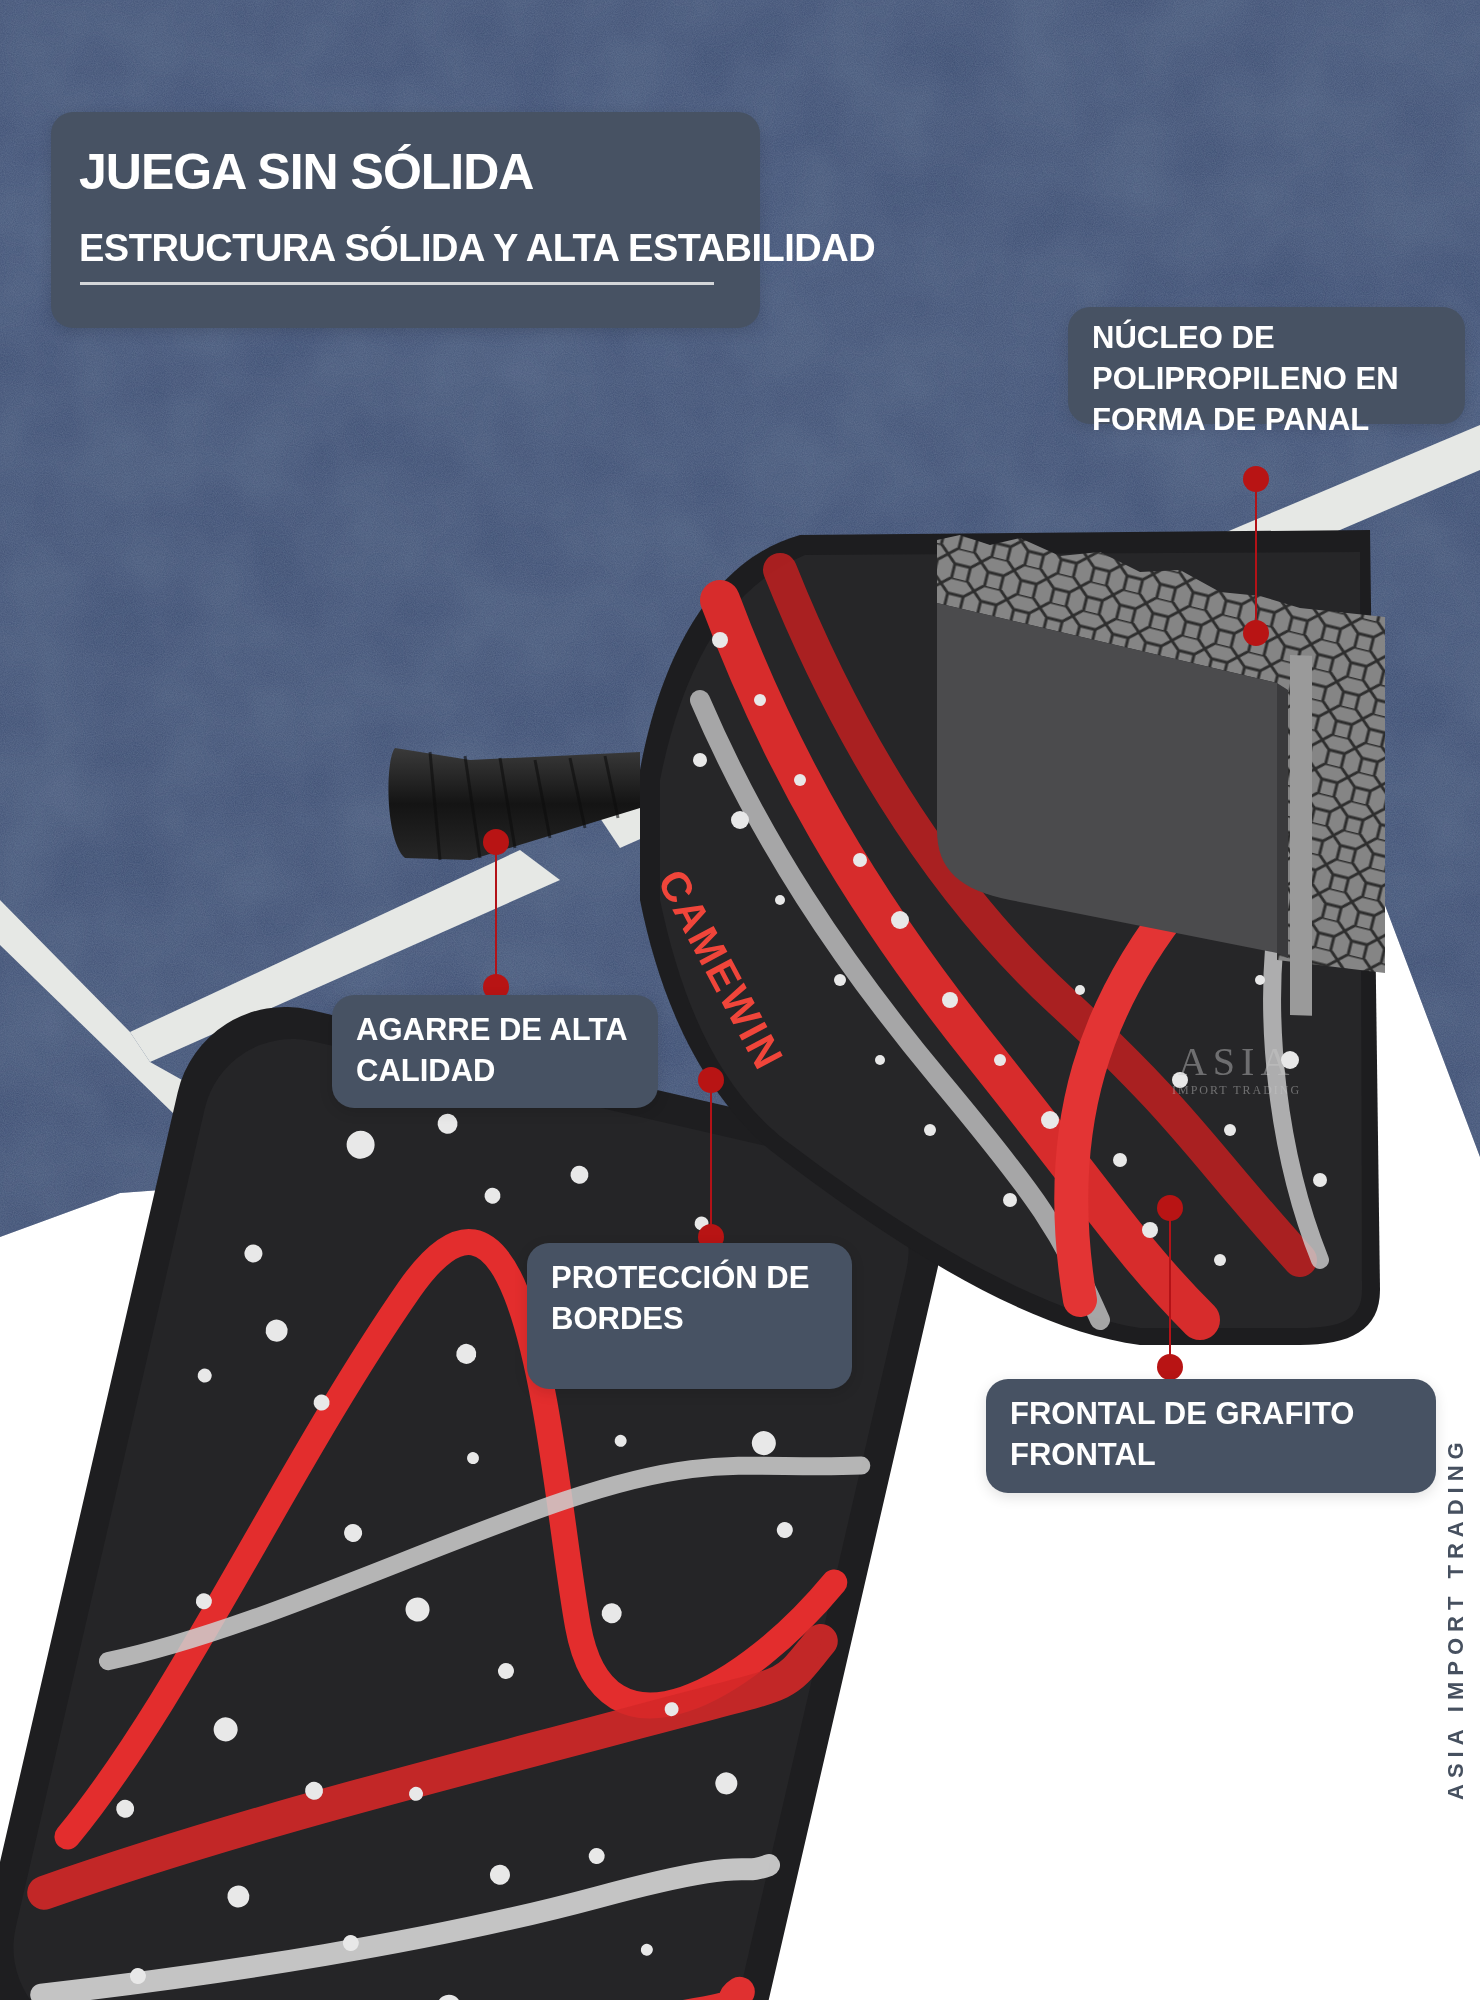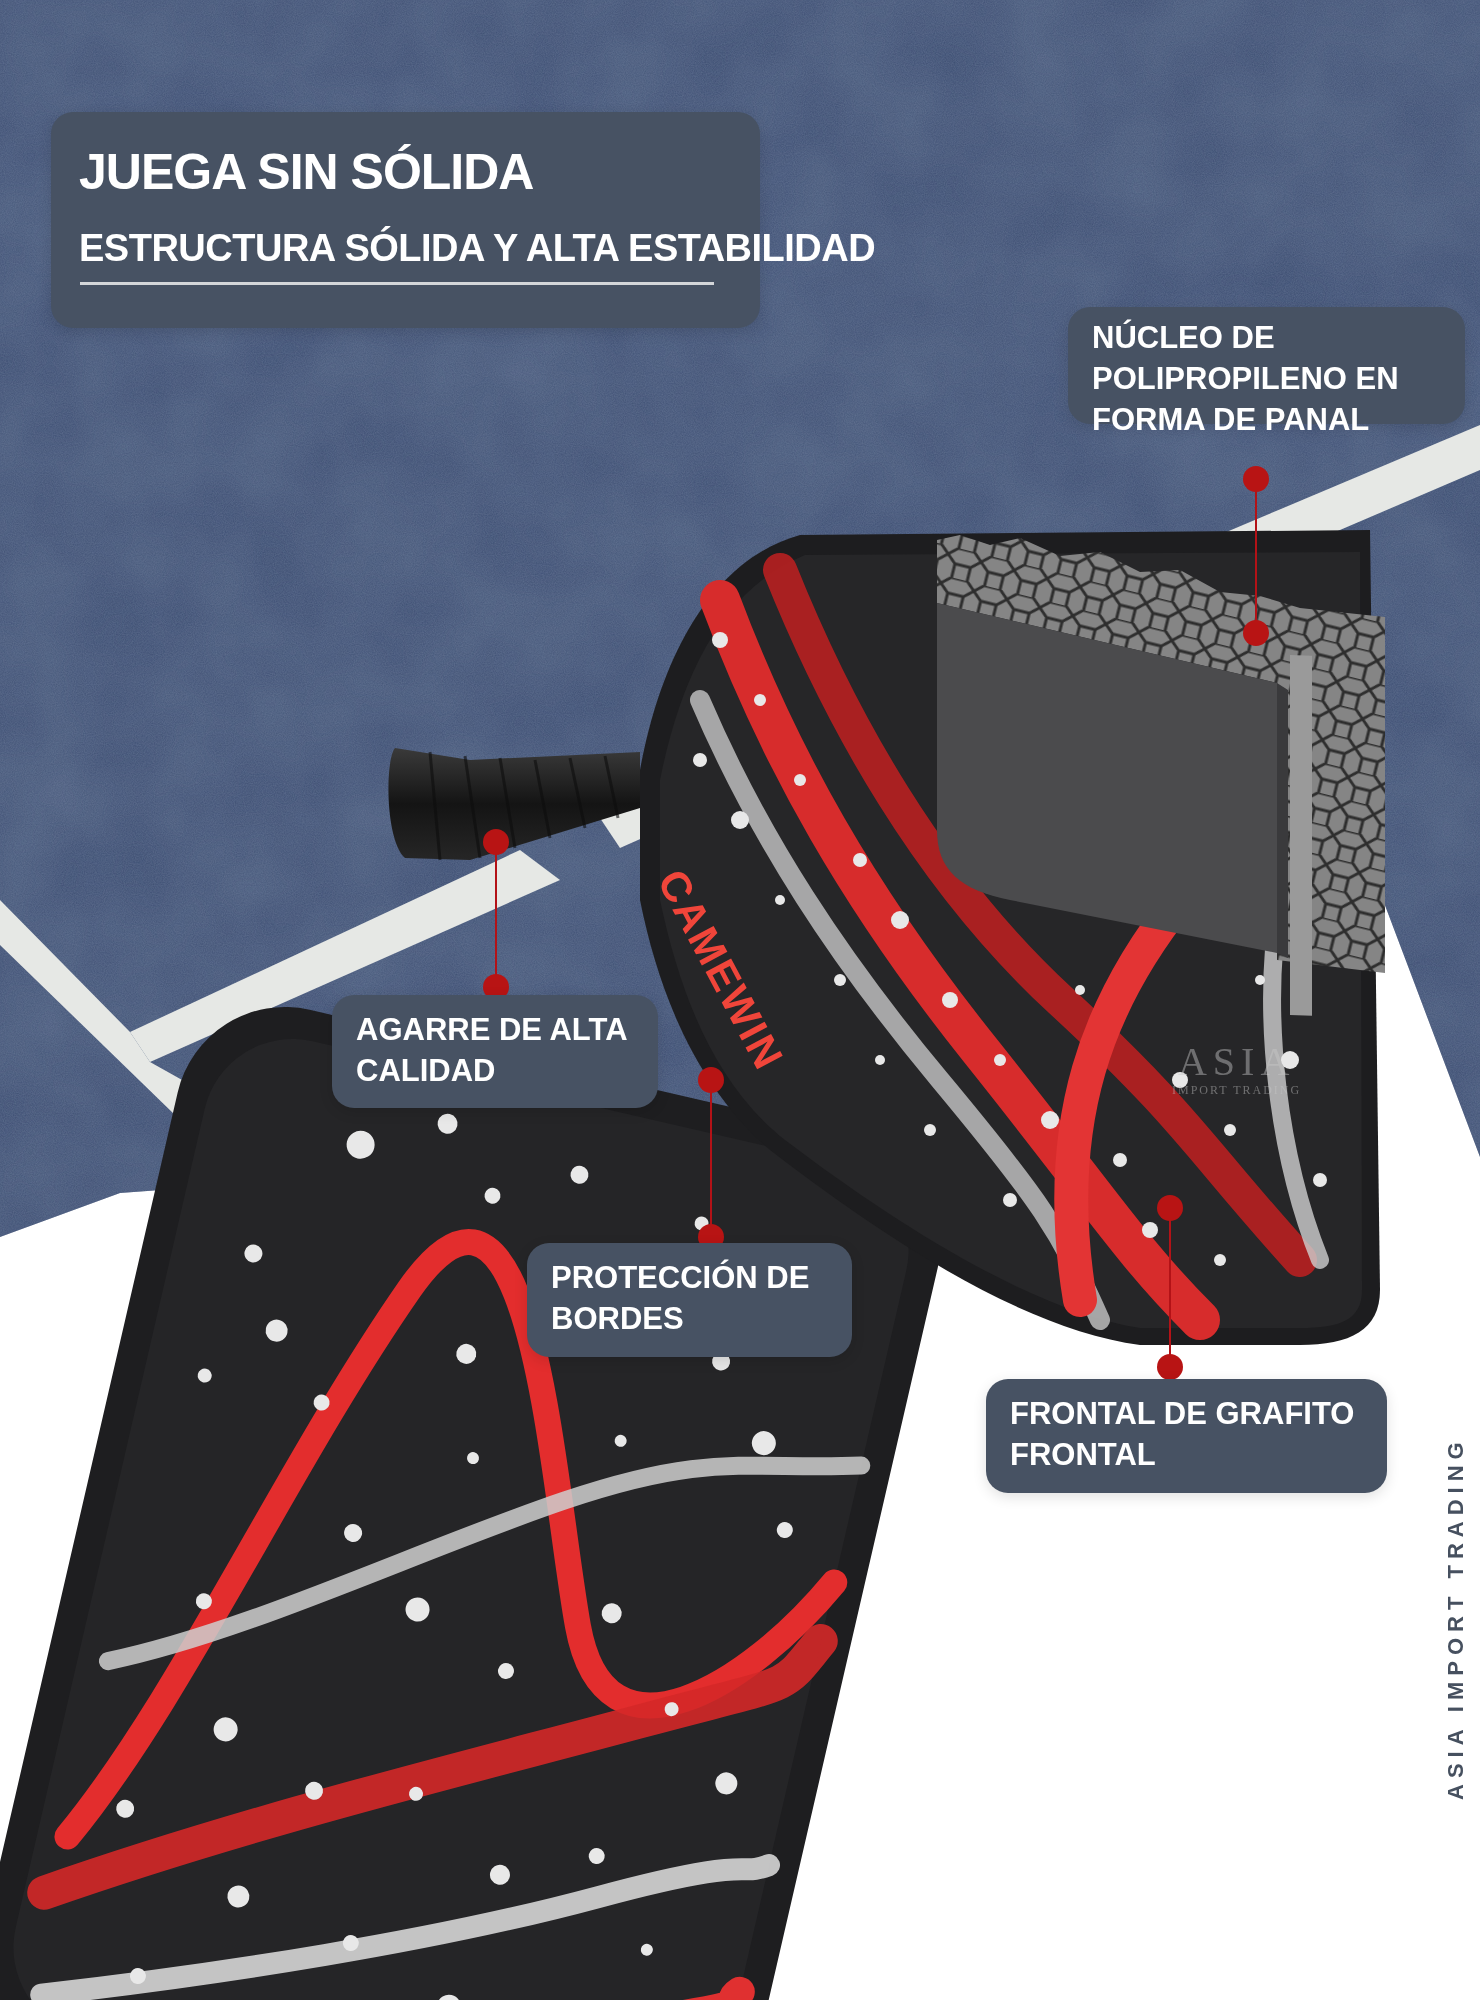--- a/index.html
+++ b/index.html
@@ -7,22 +7,22 @@
   .scene { position:absolute; left:0; top:0; width:1480px; height:2000px; }
   .panel { position:absolute; background:#475263; border-radius:22px; color:#ffffff; box-shadow:0 4px 14px rgba(0,0,0,0.12); }
   .title-box { left:51px; top:112px; width:709px; height:216px; }
   .title-box .title { position:absolute; left:28px; top:30px; font-size:50px; font-weight:700; letter-spacing:-1px; line-height:60px; white-space:nowrap; }
   .title-box .subtitle { position:absolute; left:28px; top:118px; font-size:38px; font-weight:700; letter-spacing:-0.5px; line-height:36px; white-space:nowrap; }
   .title-box .rule { position:absolute; left:29px; top:170px; width:634px; height:3px; background:#d4d6d9; }
   .callout { font-weight:700; font-size:31px; line-height:41px; padding:14px 0 0 24px; box-sizing:border-box; }
   .callout span { display:block; white-space:nowrap; }
   .c-core { left:1068px; top:307px; width:397px; height:117px; padding-top:10px; }
   .c-grip { left:332px; top:995px; width:326px; height:113px; }
-  .c-edge { left:527px; top:1243px; width:325px; height:114px; }
-  .c-face { left:986px; top:1379px; width:401px; height:114px; }
+  .c-edge { left:527px; top:1243px; width:325px; height:146px; }
+  .c-face { left:986px; top:1379px; width:450px; height:114px; }
   .connector { position:absolute; width:2px; background:#b31217; }
   .dot { position:absolute; width:26px; height:26px; margin:-13px 0 0 -13px; border-radius:50%; background:#b81414; }
   .vertical-brand { position:absolute; left:1443px; top:1800px; transform-origin:0 0; transform:rotate(-90deg); font-size:22px; font-weight:700; letter-spacing:6px; color:#46505f; white-space:nowrap; }
   .brand-print { position:absolute; left:0; top:0; transform-origin:0 0; color:#f0453a; font-weight:700; font-size:42px; letter-spacing:2px; white-space:nowrap; }
   .watermark { position:absolute; left:1172px; top:1042px; color:rgba(200,200,200,0.45); font-family:"Liberation Serif", serif; text-align:center; line-height:1; }
   .watermark .wm1 { display:block; font-size:40px; letter-spacing:6px; }
   .watermark .wm2 { display:block; font-size:12px; letter-spacing:2px; margin-top:2px; }
 </style>
 </head>
 <body>

